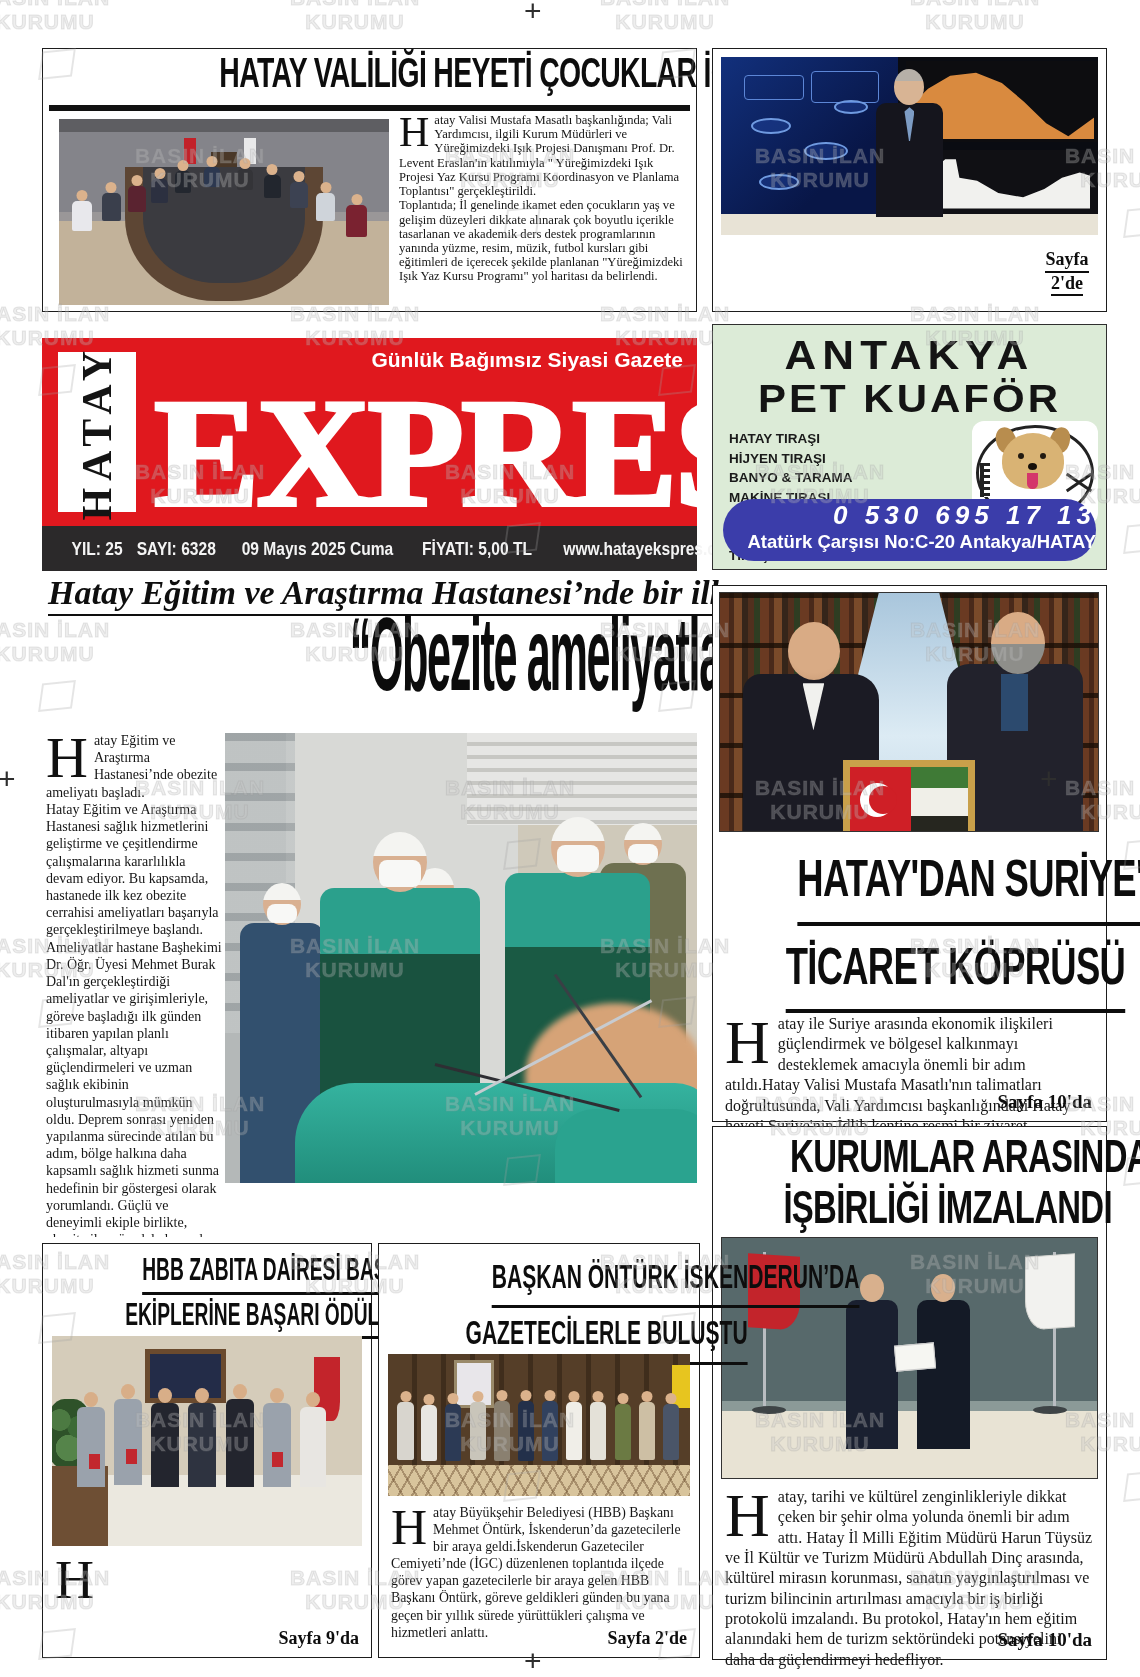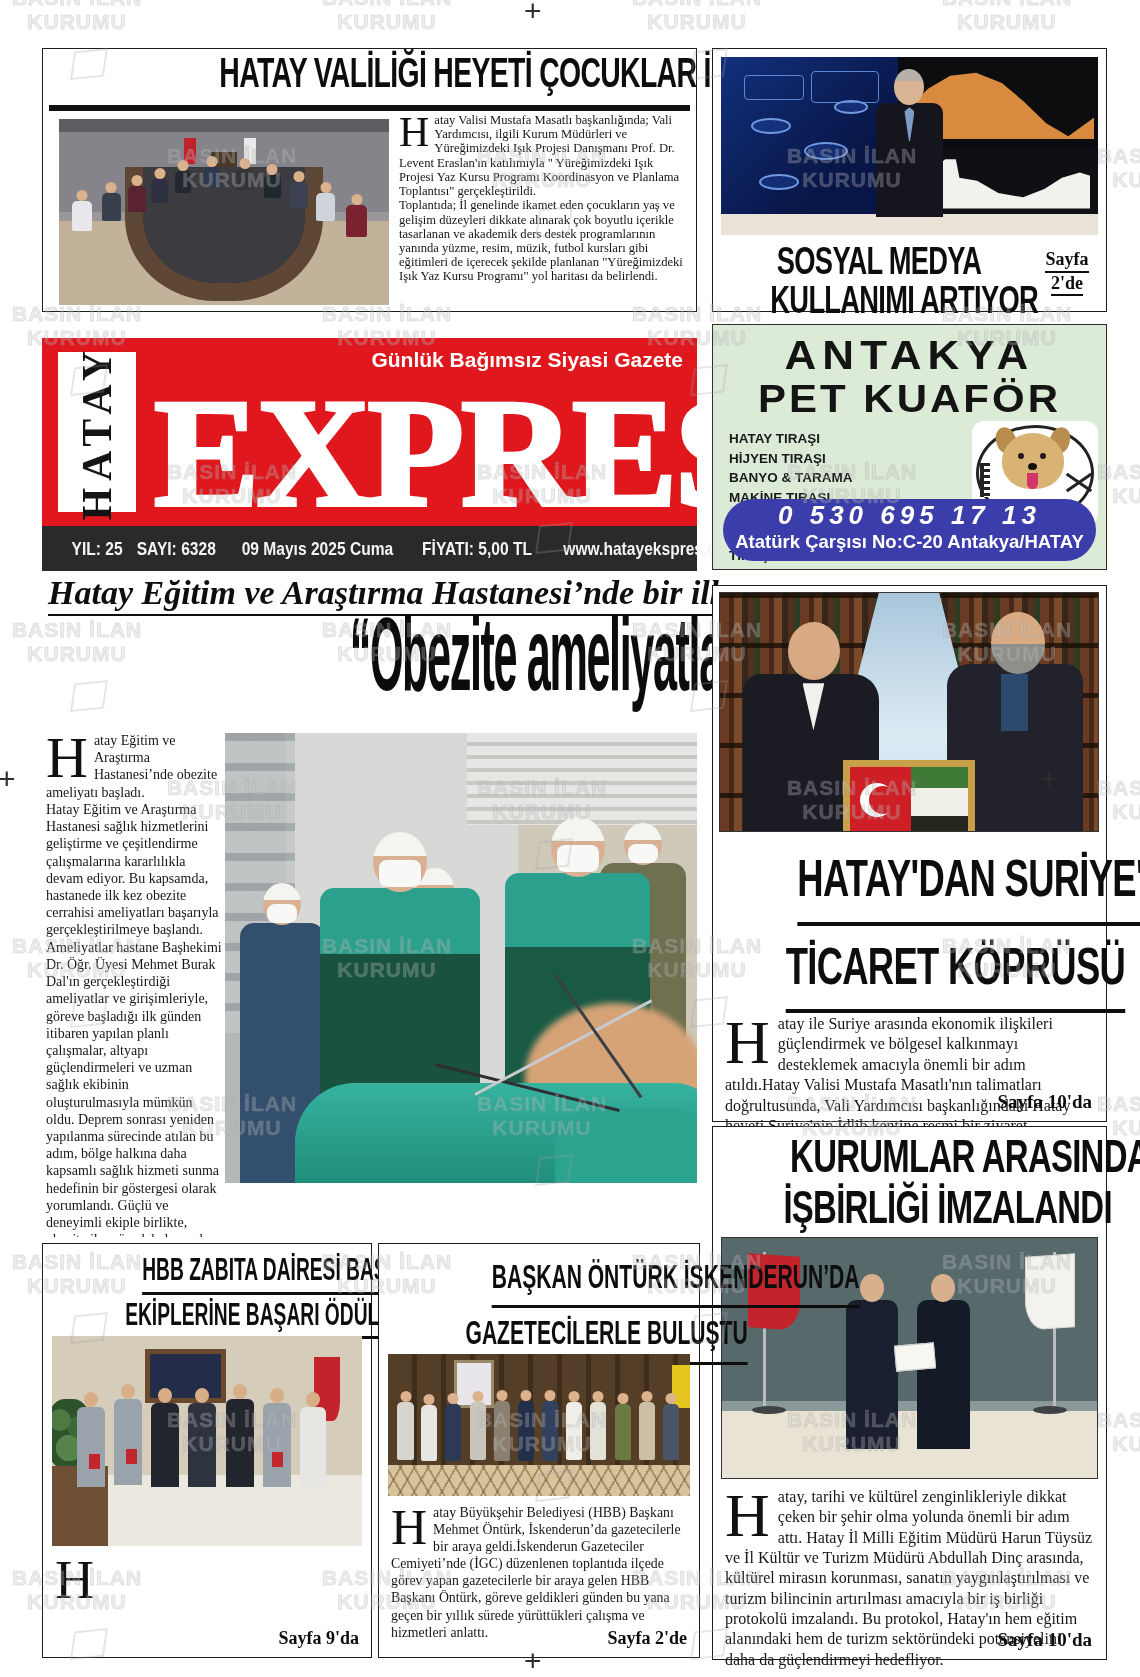--- a/index.html
+++ b/index.html
@@ -85,21 +85,21 @@
   #ad .doglogo .dear1 { left:24px; transform:rotate(-18deg); }
   #ad .doglogo .dear2 { left:78px; transform:rotate(18deg); }
   #ad .doglogo .deye1, #ad .doglogo .deye2 { position:absolute; width:6px; height:6px; border-radius:50%; background:#221a10; top:32px; }
   #ad .doglogo .deye1 { left:46px; } #ad .doglogo .deye2 { left:68px; }
   #ad .doglogo .dnose { position:absolute; left:56px; top:42px; width:9px; height:7px; border-radius:50%; background:#16100a; }
   #ad .doglogo .dtongue { position:absolute; left:55px; top:52px; width:11px; height:16px; border-radius:0 0 8px 8px; background:#d4366b; }
   #ad .doglogo .dcomb { position:absolute; left:8px; top:42px; width:10px; height:34px; background:repeating-linear-gradient(180deg,#222 0 3px,#fff 3px 6px); border-left:4px solid #222; }
   #ad .doglogo .dsciss1, #ad .doglogo .dsciss2 { position:absolute; width:30px; height:3px; background:#222; left:92px; top:60px; }
   #ad .doglogo .dsciss1 { transform:rotate(35deg); } #ad .doglogo .dsciss2 { transform:rotate(-35deg); }
   #ad .doglogo .script { position:absolute; left:0; right:0; bottom:2px; text-align:center; font-family:"Liberation Serif", serif; font-style:italic; font-size:15px; color:#333; }
-  #ad .pill { position:absolute; left:10px; right:10px; bottom:8px; height:62px; background:#3b3daa; border-radius:32px; text-align:center; color:#fff; font-family:"Liberation Sans", sans-serif; }
+  #ad .pill { position:absolute; left:10px; right:10px; bottom:8px; height:62px; background:#3b3daa; border-radius:32px; text-align:right; color:#fff; font-family:"Liberation Sans", sans-serif; }
   #ad .pill .phone { font-weight:700; font-style:italic; font-size:26px; letter-spacing:5px; line-height:1.25; }
   #ad .pill .addr { font-weight:700; font-size:18.5px; line-height:1.1; }
 
   
   #kicker { position:absolute; left:48px; top:574px; font-family:"Liberation Serif", serif; font-style:italic; font-weight:700; font-size:34px; color:#0e0e0e; border-bottom:2.5px solid #0e0e0e; padding-bottom:2px; }
   #main-headline { position:absolute; left:30px; top:608px; width:680px; text-align:center; font-family:"Liberation Sans", sans-serif; font-weight:700; font-size:92px; color:#0c0c0c; line-height:1; }
   #main-headline .cond { transform:scaleX(.47) scaleY(1.12); letter-spacing:-3px; }
   #main-left { position:absolute; left:46px; top:732px; width:178px; height:505px; font-size:14px; line-height:1.23; overflow:hidden; }
   #main-left .dropcap { font-size:58px; line-height:.8; margin:3px 6px 0 0; }
   #photo-surgery { left:225px; top:733px; width:472px; height:450px;
@@ -174,21 +174,21 @@
   #photo-gaz .floor { position:absolute; left:0; bottom:0; width:100%; height:22%;
     background:#d8c49c; }
   #photo-gaz .floor::after { content:""; position:absolute; inset:0; background:repeating-linear-gradient(60deg,rgba(110,80,50,.45) 0 2px,transparent 2px 12px),repeating-linear-gradient(-60deg,rgba(110,80,50,.45) 0 2px,transparent 2px 12px); }
   #photo-gaz .portrait { position:absolute; left:22%; top:4%; width:13%; height:34%; background:#e8e6ea; border:3px solid #9a8a6a; }
   #photo-gaz .sign { position:absolute; right:0; top:8%; width:6%; height:30%; background:#e7c51f; }
   #story-onturk .obody { position:absolute; left:12px; right:10px; top:260px; font-size:13.8px; line-height:1.24; }
   #story-onturk .dropcap { font-size:50px; line-height:.8; margin:3px 6px 0 0; }
   #story-onturk .pageref { right:12px; bottom:8px; font-size:18px; }
 
   
-  #wm-layer { position:absolute; inset:0; pointer-events:none; z-index:60;margin-left:32px; }
+  #wm-layer { position:absolute; inset:0; pointer-events:none; z-index:60; }
   .wm-stamp { position:absolute; width:230px; text-align:center; font-family:"Liberation Sans", sans-serif; font-weight:700; font-size:21px; line-height:1.15; letter-spacing:1px;
     color:rgba(200,200,200,.30); -webkit-text-stroke:1px rgba(150,150,150,.22); }
   .wm-stamp span { display:block; }
   .wm-cube { position:absolute; width:34px; height:28px; border:2px solid rgba(160,160,160,.28); transform:rotate(-6deg) skewX(-14deg); }
   .cropmark { position:absolute; z-index:70; color:#2e2e2e; font-family:"Liberation Sans", sans-serif; font-weight:400; font-size:30px; line-height:1; }
 </style>
 </head>
 <body>
 
 <div class="page">
@@ -230,24 +230,20 @@
       <div class="node" style="left:30%;top:24%;width:34px;height:14px;"></div>
       <div class="chart-orange">
           <div class="wave"></div>
         </div>
       <div class="chart-white">
           <div class="bars"></div>
         </div>
       <div class="floor"></div>
       <div class="man"></div>
     </div>
-    <div class="hl headline">
-      <span class="cond">SOSYAL MEDYA</span><br>
-      <span class="cond">KULLANIMI ARTIYOR</span>
-    </div>
     <div class="pageref sayfa">
       <span>Sayfa</span><br>
       <span>2'de</span>
     </div>
   </div>
 
   <div id="masthead">
     <div class="vert">
         <span>HATAY</span>
       </div>

